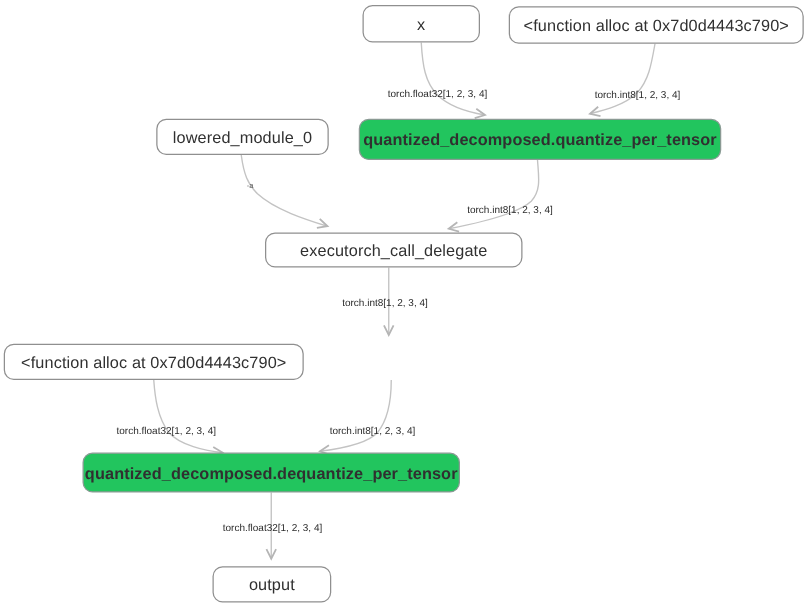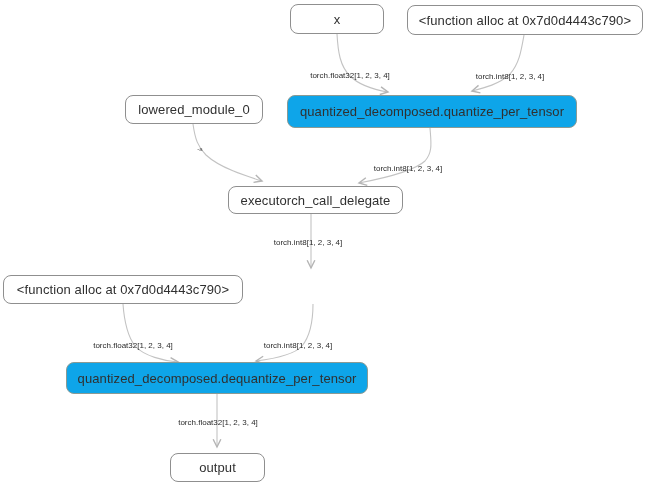--- a/index.html
+++ b/index.html
@@ -7,32 +7,32 @@
     position:relative;width:648px;height:487px;background:#ffffff;overflow:hidden;
     font-family:"Liberation Sans", sans-serif;
   }
   svg.edges{position:absolute;left:0;top:0;width:648px;height:487px;}
   .node{
     position:absolute;box-sizing:border-box;
     background:#ffffff;border:1px solid #8f8f8f;border-radius:8px;
     display:flex;align-items:center;justify-content:center;
     font-size:13px;color:#303030;white-space:nowrap;letter-spacing:.1px;
   }
-  .node.hl{background:#0ea5e9;border-color:#8a9a94;}
+  .node.hl{background:#22c55e;border-color:#8a9a94;font-weight:bold;}
   .edge-label{
     position:absolute;transform:translate(-50%,-50%);
     font-size:8px;color:#2b2b2b;white-space:nowrap;letter-spacing:0;
   }
   .edge-label.tiny{font-size:6px;color:#555;}
   
   #n-x          {left:290px;top:4px;  width:94px; height:30px;}
   #n-alloc-top  {left:407px;top:5px;  width:236px;height:30px;}
   #n-lowered    {left:125px;top:95px; width:138px;height:29px;}
   #n-quantize   {left:287px;top:95px; width:290px;height:33px;}
-  #n-delegate   {left:228px;top:186px;width:175px;height:28px;}
+  #n-delegate   {left:212px;top:186px;width:206px;height:28px;}
   #n-alloc-left {left:3px;  top:275px;width:240px;height:29px;}
   #n-getitem    {left:265px;top:275px;width:97px; height:29px;}
   #n-dequantize {left:66px; top:362px;width:302px;height:32px;text-align:center;}
   #n-output     {left:170px;top:453px;width:95px; height:29px;}
   
   #el-0{left:350px;top:75px;}
   #el-1{left:510px;top:76px;}
   #el-2{left:200px;top:149px;}
   #el-3{left:408px;top:168px;}
   #el-4{left:308px;top:242px;}

